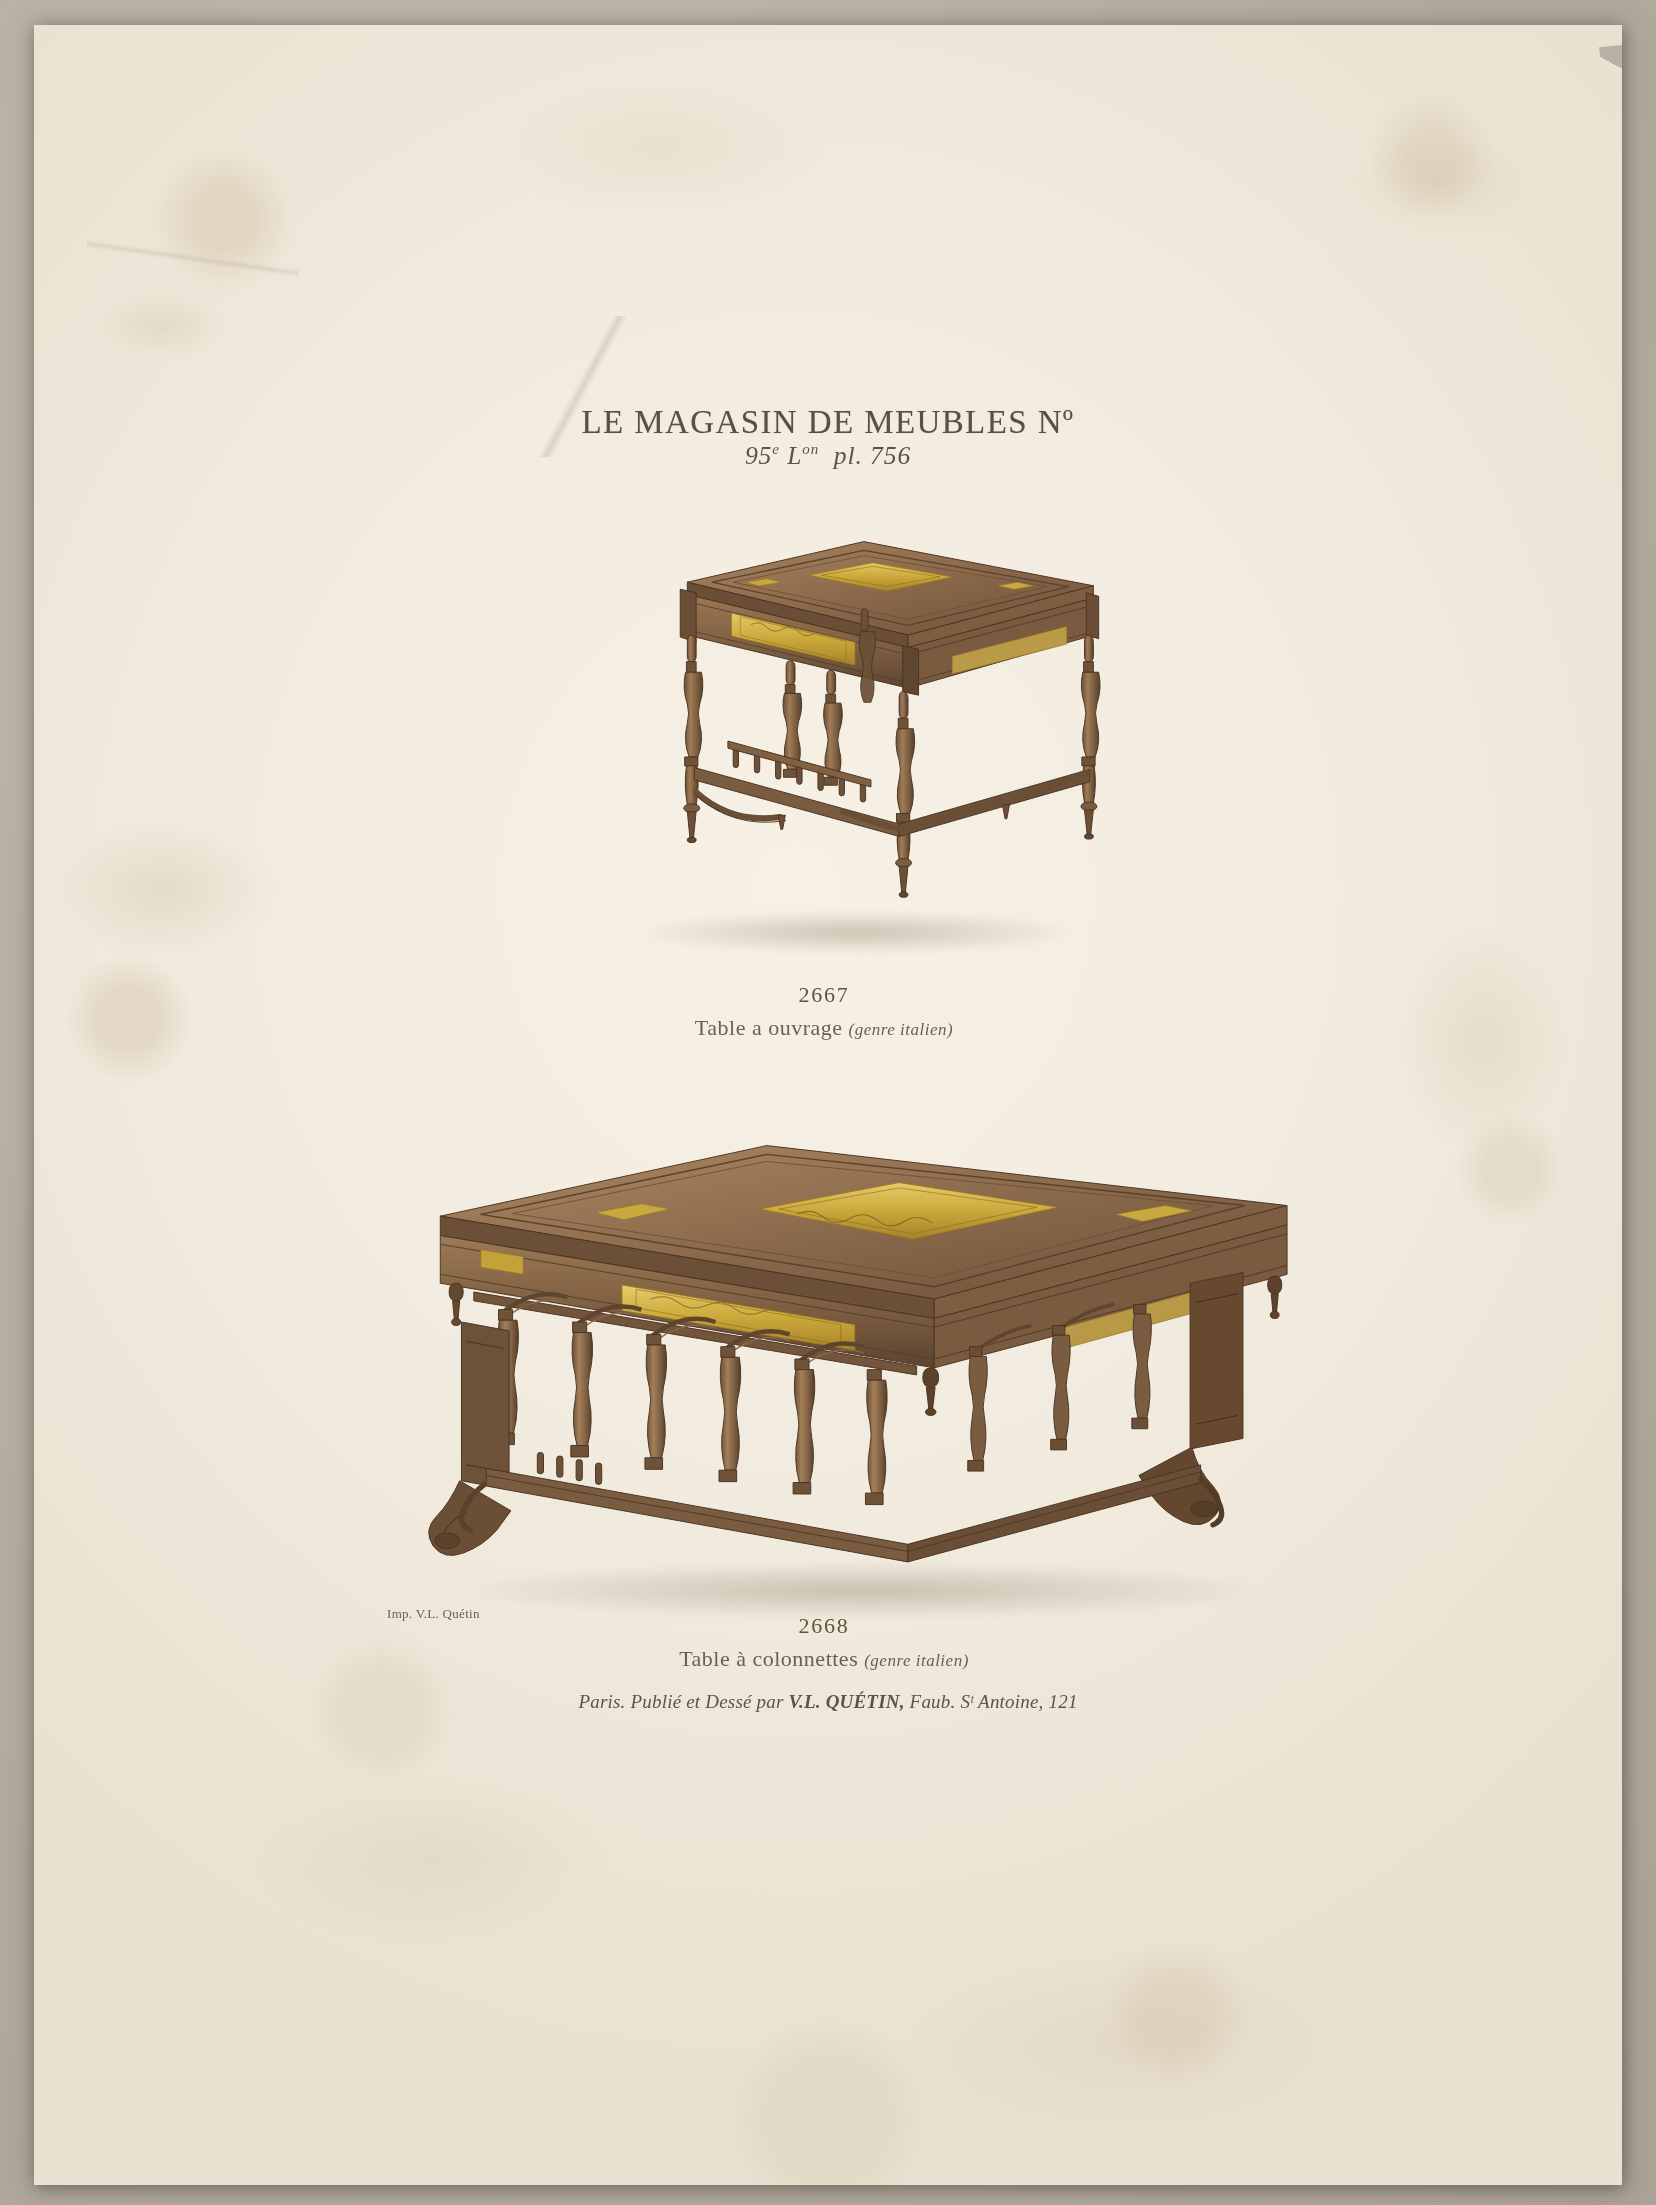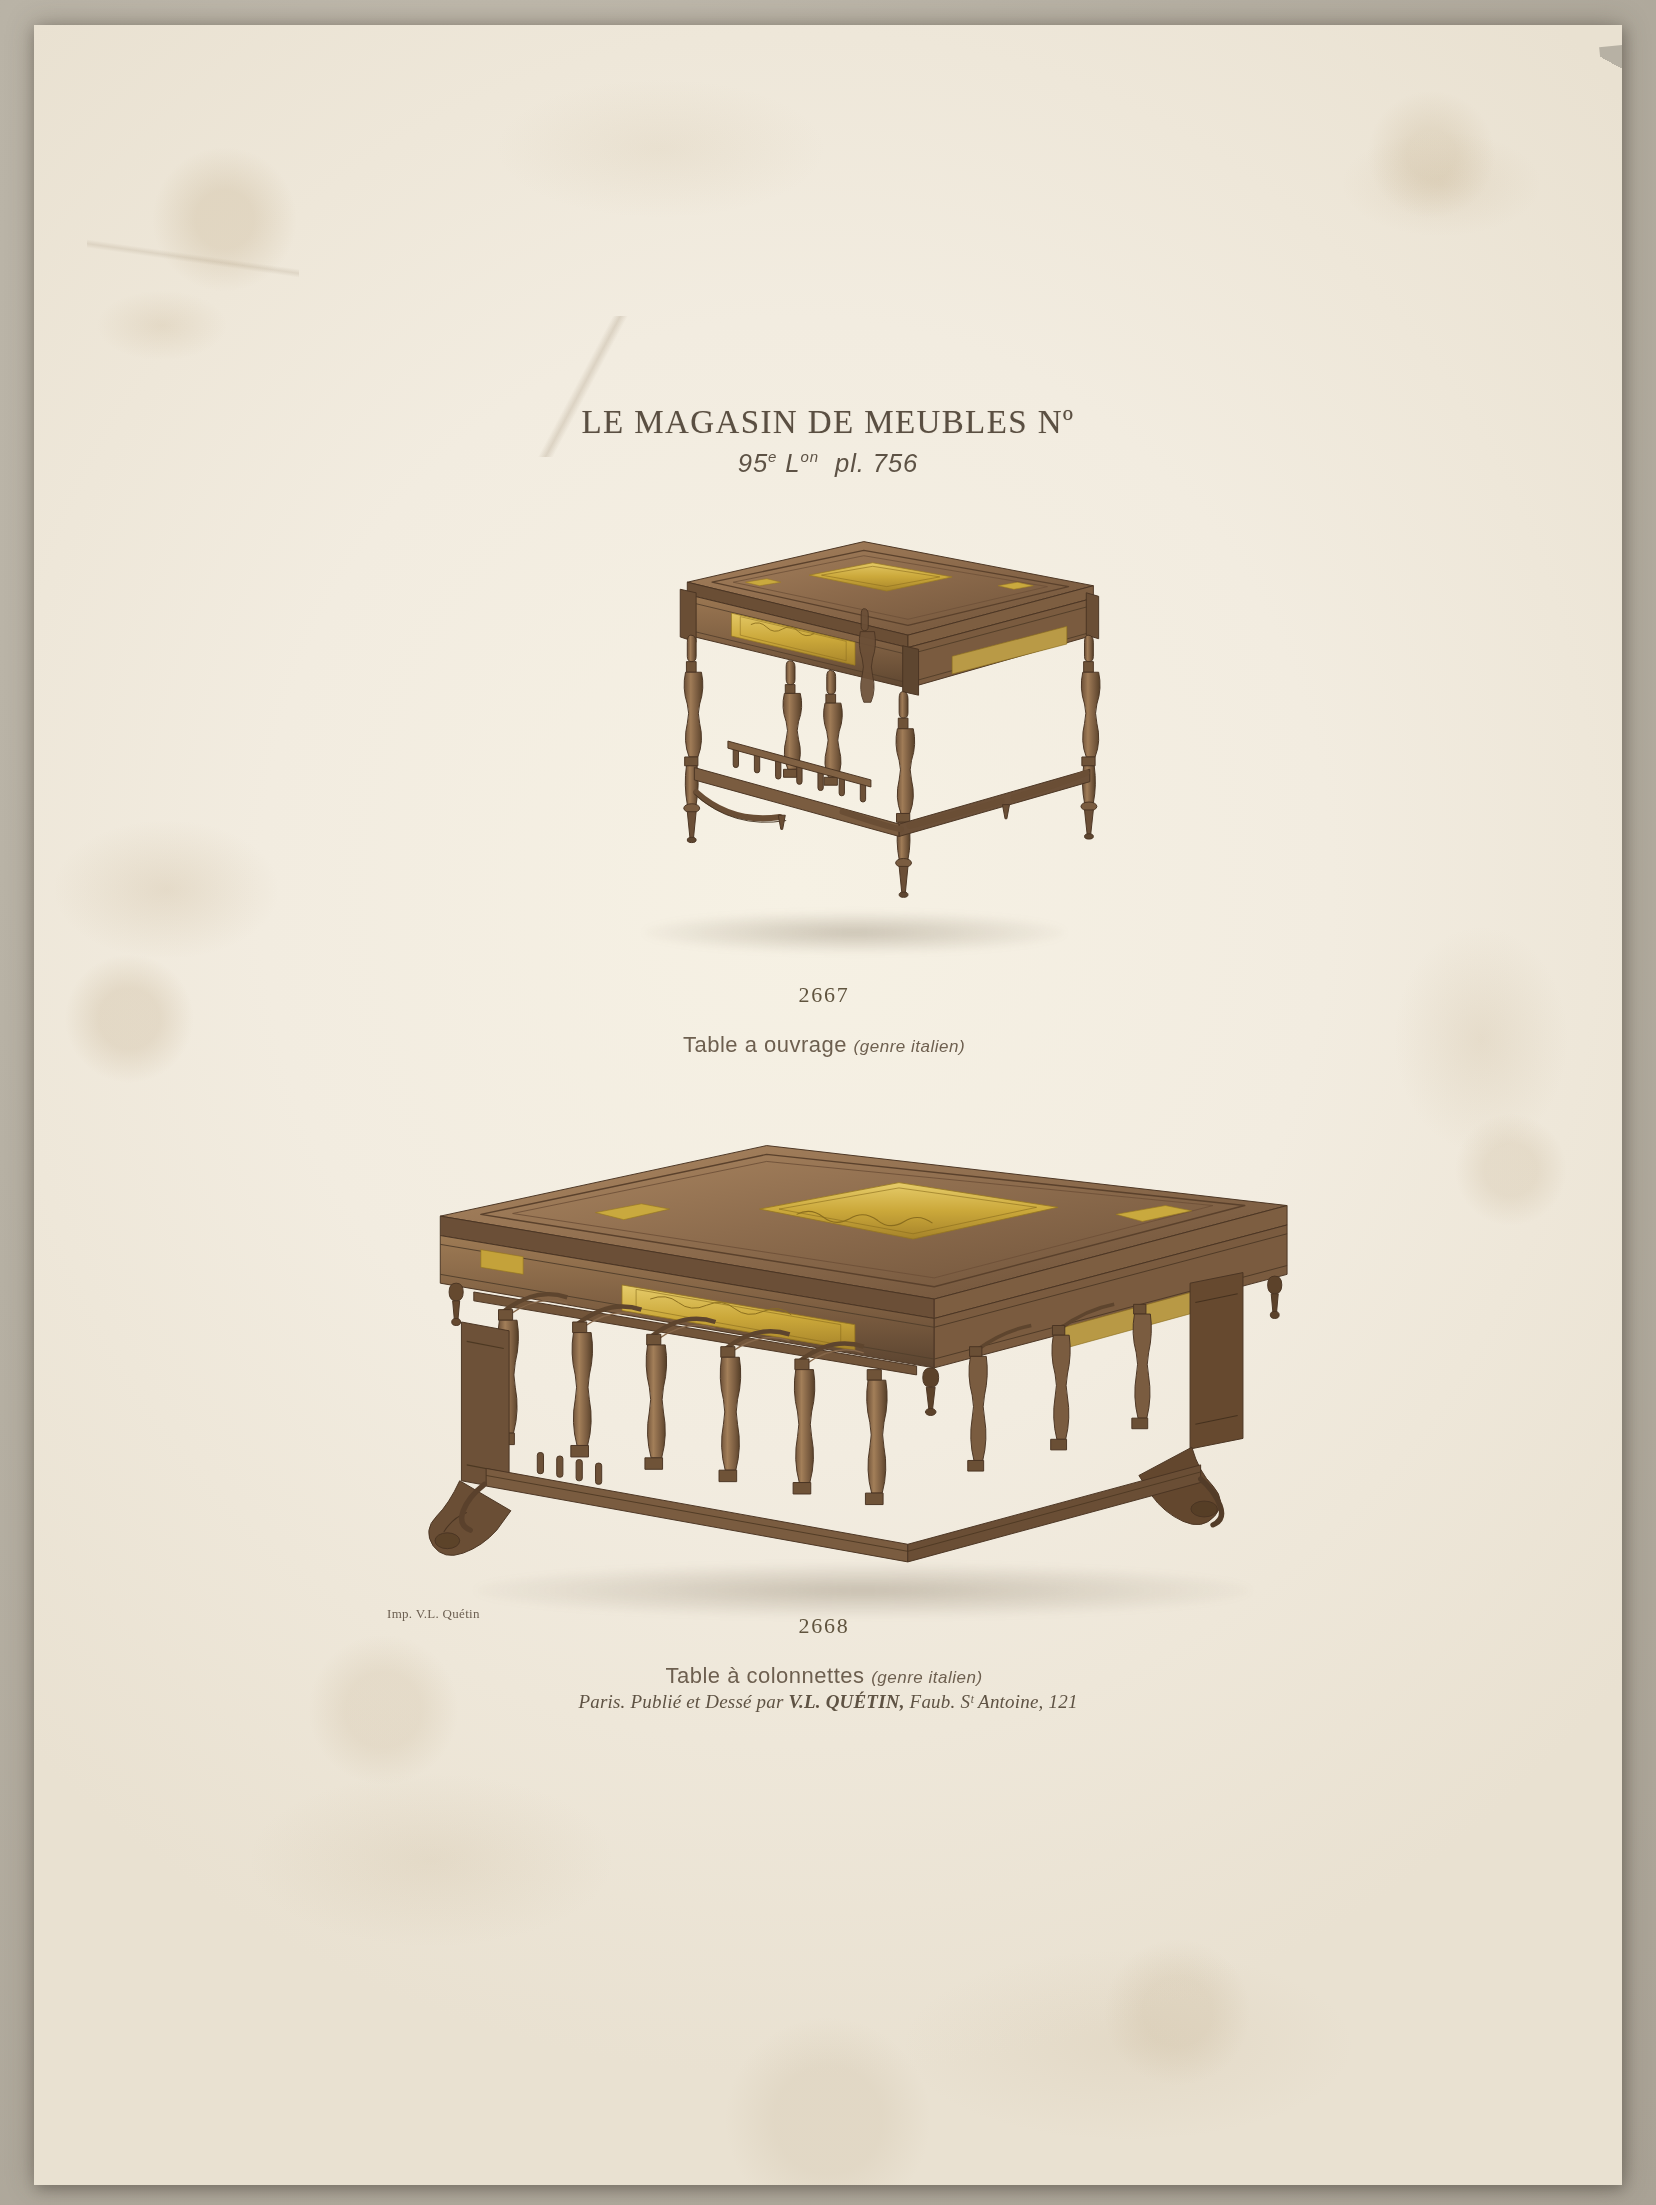--- a/index.html
+++ b/index.html
@@ -86,22 +86,21 @@
   .title-main {
     font-family: "Liberation Serif", serif;
     font-size: 33px;
     letter-spacing: 1.4px;
     color: #5a4f42;
     text-transform: uppercase;
     font-variant: small-caps;
     text-shadow: 0 0 0.9px rgba(120,104,84,0.35);
   }
   .title-sub {
-    margin-top: 7px;
-    font-family: Liberation Sans, sans-serif;
+    font-family: Liberation Serif, serif;
     font-style: italic;
     font-size: 25.6px;
     color: #5d5245;
     letter-spacing: 0.9px;
   }
   .title-sub .sup {
     font-size: 15px;
     vertical-align: super;
   }
 
@@ -113,22 +112,22 @@
     text-align: center;
     color: #6a5c4c;
   }
   .cap-num {
     font-family: "Liberation Serif", serif;
     font-size: 22px;
     letter-spacing: 1.8px;
     color: #60543f;
   }
   .cap-title {
-    margin-top: 24px;
-    font-family: Liberation Sans, sans-serif;
+    margin-top: 7px;
+    font-family: Liberation Serif, serif;
     font-size: 22px;
     color: #6d5f4f;
     letter-spacing: 0.5px;
   }
   .cap-title .qual {
     font-style: italic;
     font-size: 17px;
   }
 
   .imprint-left {

